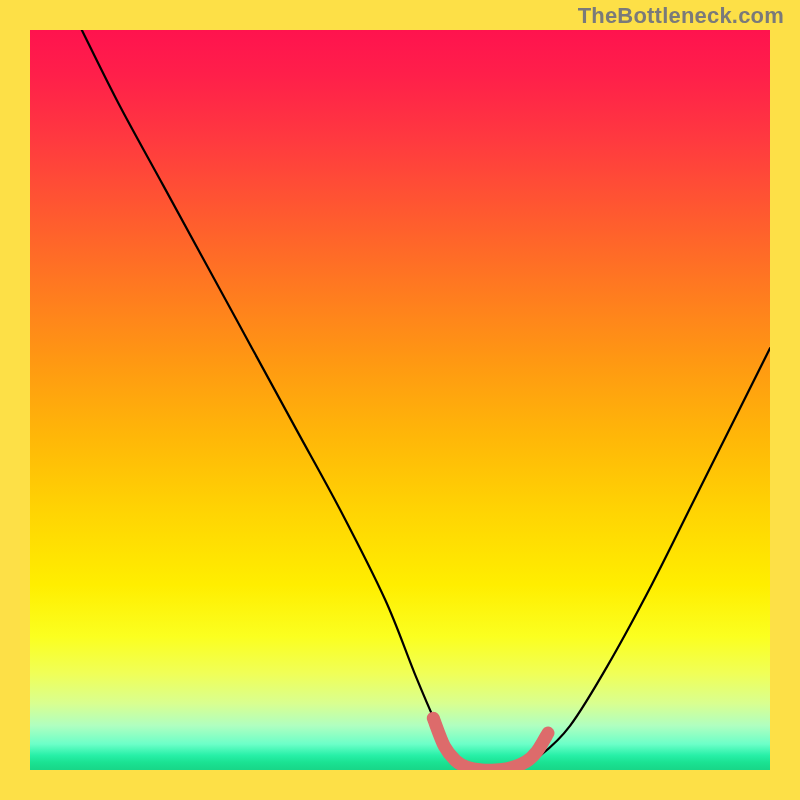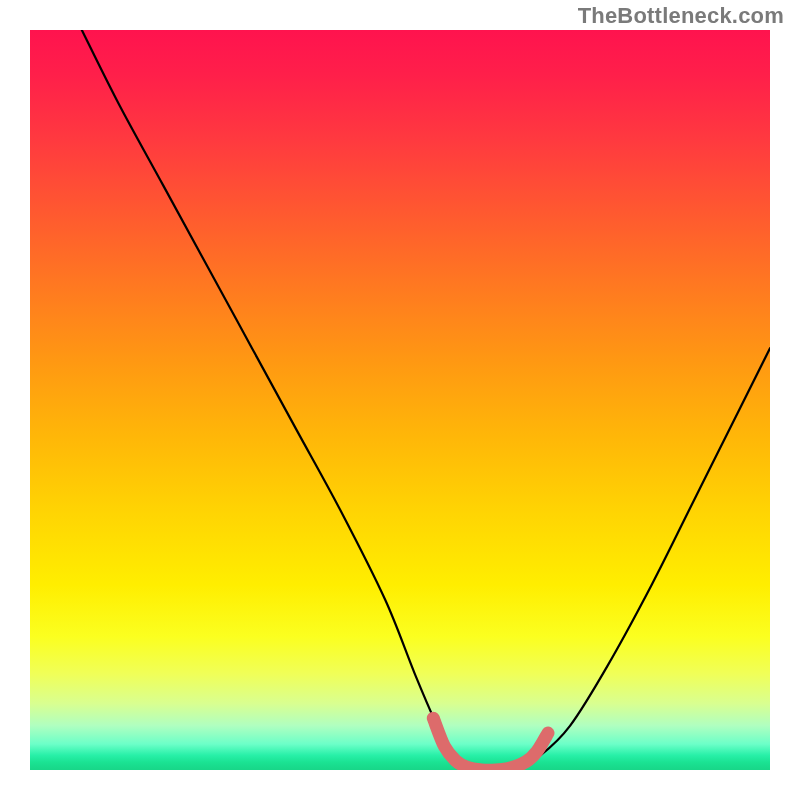--- a/index.html
+++ b/index.html
@@ -9,21 +9,21 @@
     height: 800px;
     background: #000;
     overflow: hidden;
   }
   .frame {
     position: absolute;
     top: 0;
     left: 0;
     width: 800px;
     height: 800px;
-    background: #ffffff;
+    background: #fde047;
   }
   .plot {
     position: absolute;
     top: 30px;
     left: 30px;
     width: 740px;
     height: 740px;
     overflow: hidden;
   }
   .gradient {

